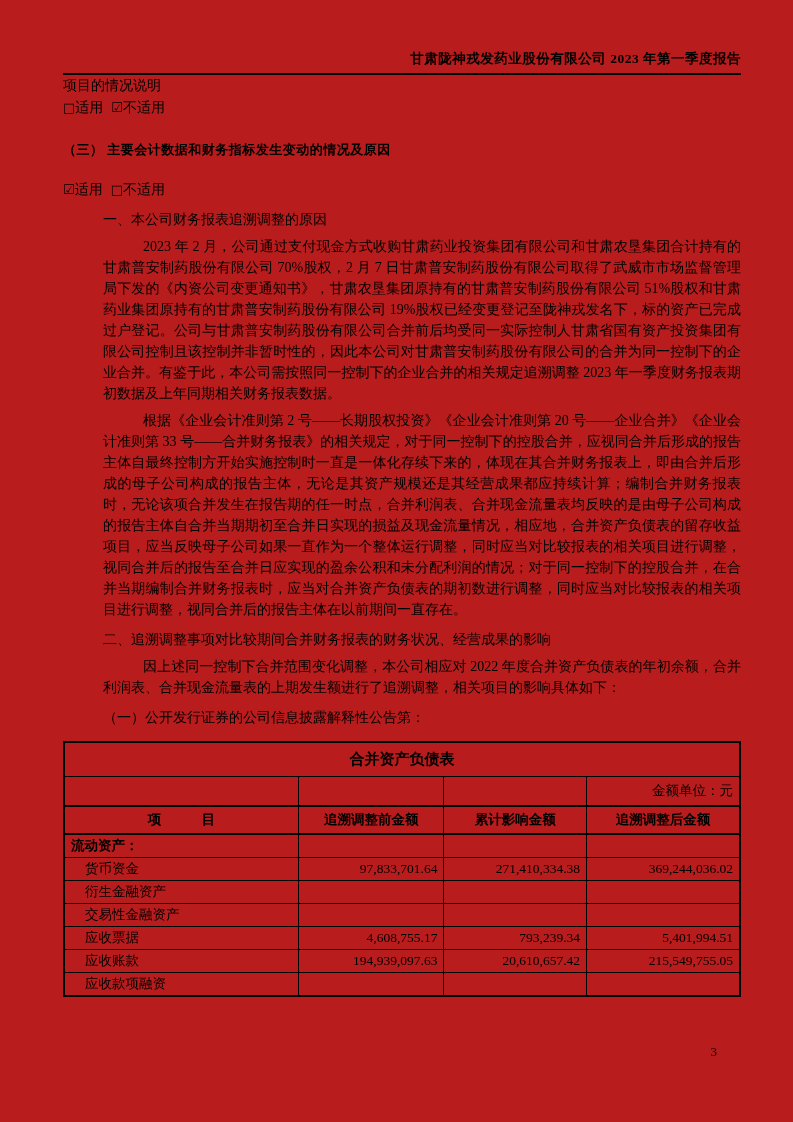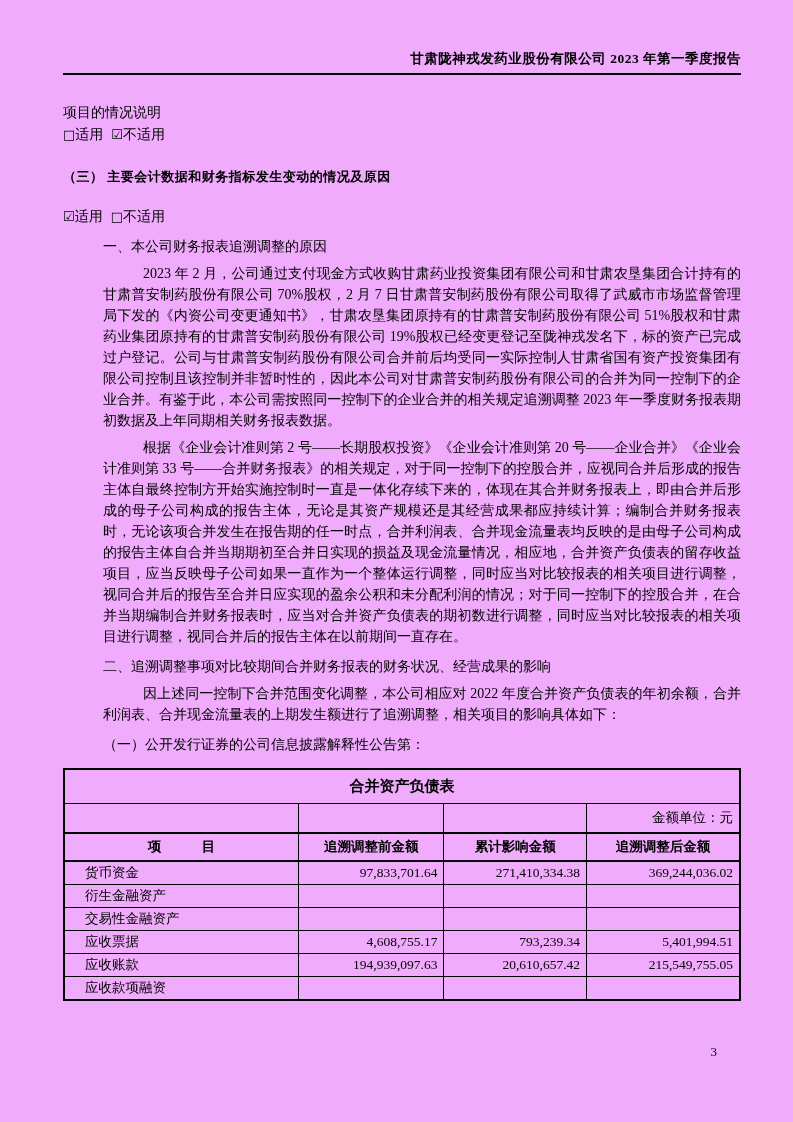--- a/index.html
+++ b/index.html
@@ -2,36 +2,36 @@
 <html><head>
 <meta charset="utf-8">
 <style>
   * { margin: 0; padding: 0; box-sizing: border-box; }
   html, body { background: #e8e8e8; }
   .page {
     position: relative;
     width: 793px;
     height: 1122px;
     margin: 0 auto;
-    background: #f0abfc;
+    background: #b91c1c;
     color: #000000;
     font-family: "Liberation Serif", "DejaVu Serif", serif;
     font-size: 14px;
     padding: 50px 52px 0 63px;
     overflow: hidden;
   }
   .doc-header {
     text-align: right;
     font-weight: bold;
     font-size: 13.5px;
     padding-bottom: 5px;
     border-bottom: 2px solid #000;
     letter-spacing: 0.5px;
   }
-  .plain-line { margin-top: 27px; line-height: 21px; }
+  .plain-line { line-height: 21px; }
   .checkline { margin-top: 1px; line-height: 21px; }
   .checkline .box { font-family: "DejaVu Sans", sans-serif; font-size: 13px; }
   .checkline .gap { display: inline-block; width: 8px; }
   .statement { margin-top: 1px; line-height: 21px; text-align: justify; }
   .sec-heading {
     margin-top: 23px;
     font-size: 13px;
     font-weight: bold;
     letter-spacing: 0.5px;
   }
@@ -136,20 +136,26 @@
           <td></td>
           <td></td>
           <td>金额单位：元</td>
         </tr>
         <tr class="head-row">
           <td class="head-spread">项　　　目</td>
           <td>追溯调整前金额</td>
           <td>累计影响金额</td>
           <td>追溯调整后金额</td>
         </tr>
+        <tr class="bold-row">
+          <td class="label">流动资产：</td>
+          <td class="num"></td>
+          <td class="num"></td>
+          <td class="num"></td>
+        </tr>
         <tr>
           <td class="label indent">货币资金</td>
           <td class="num">97,833,701.64</td>
           <td class="num">271,410,334.38</td>
           <td class="num">369,244,036.02</td>
         </tr>
         <tr>
           <td class="label indent">衍生金融资产</td>
           <td class="num"></td>
           <td class="num"></td>

